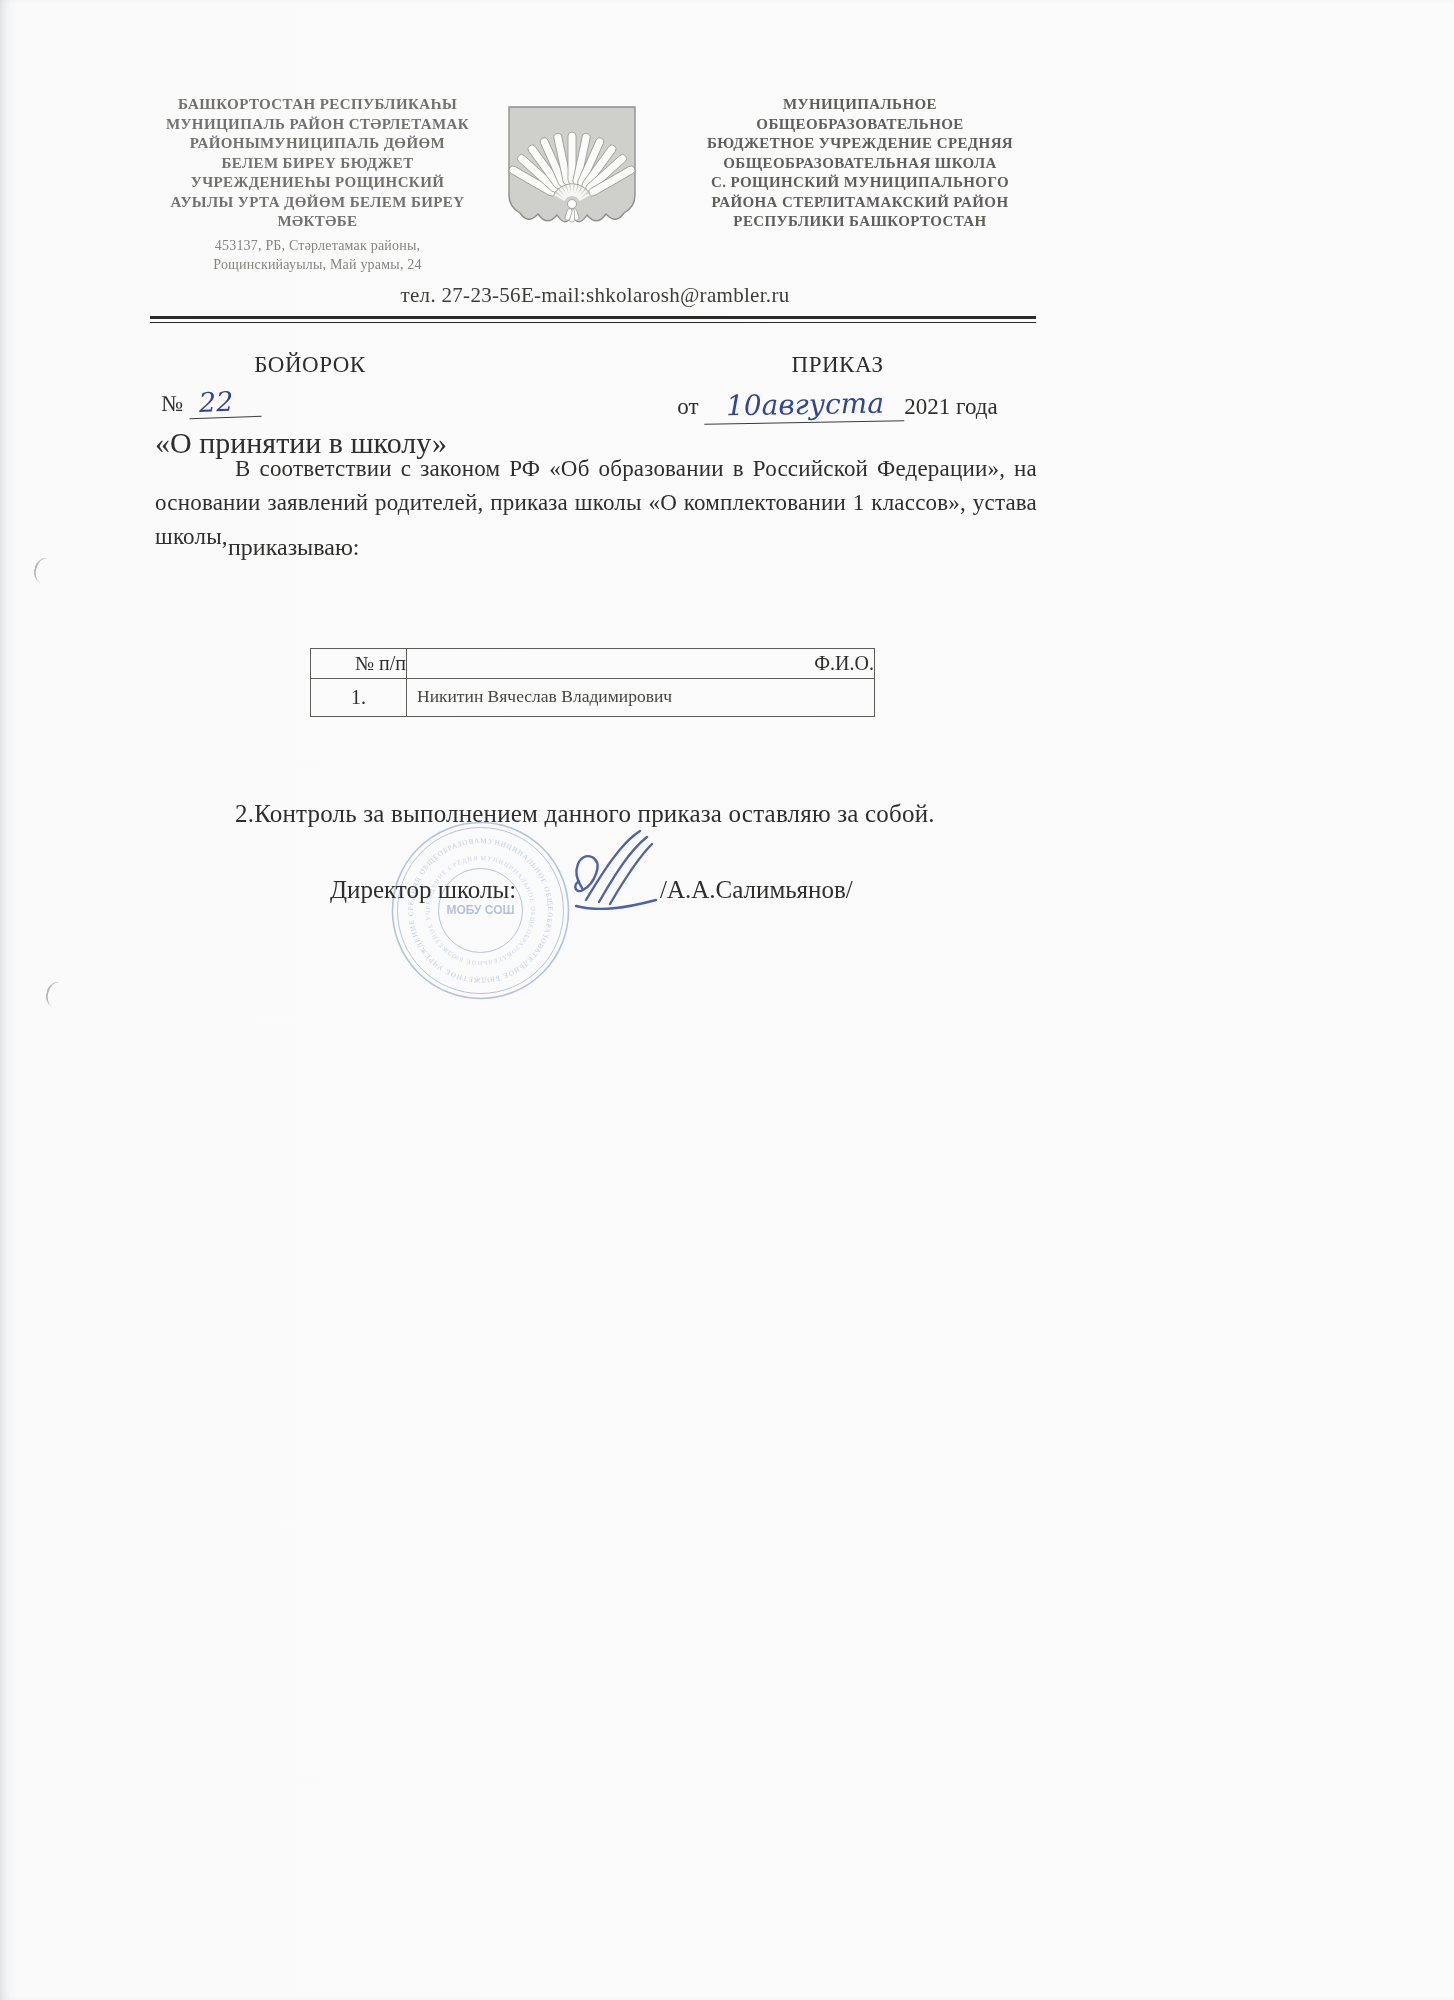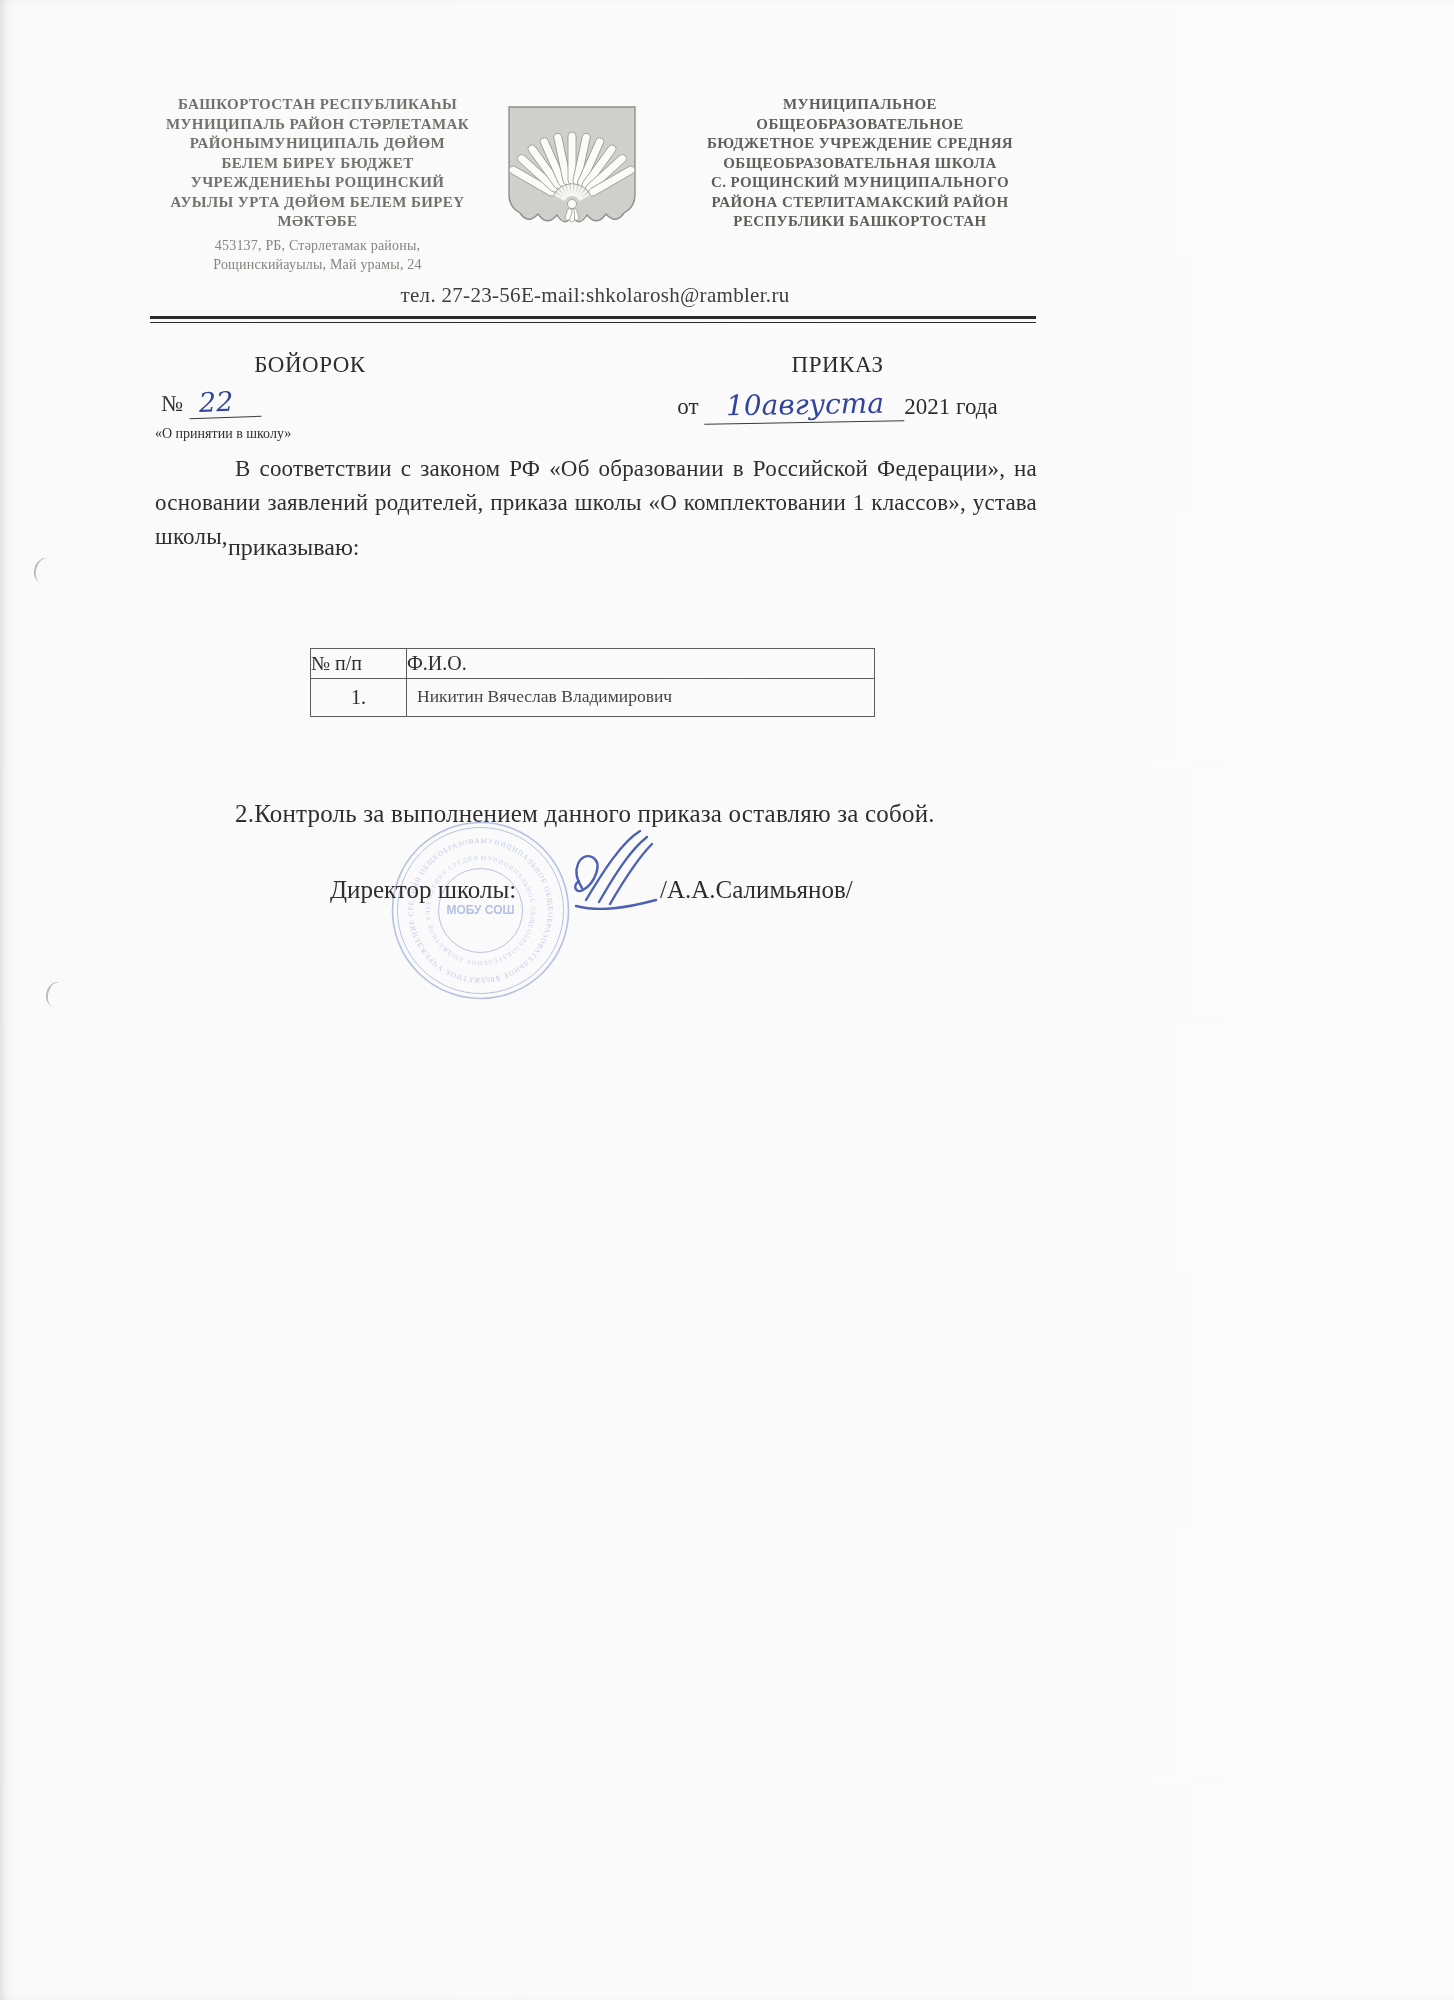--- a/index.html
+++ b/index.html
@@ -30,34 +30,34 @@
           border-top:3px solid #2b2b29; border-bottom:1.5px solid #2b2b29; }
 
   
   .order-head { position:absolute; top:352px; left:155px; width:885px; display:flex; justify-content:space-between; }
   .oh-left { width:310px; }
   .oh-right { width:405px; }
   .oh-title { font-size:23px; text-align:center; letter-spacing:.5px; }
   .num-line { margin-top:8px; font-size:23px; padding-left:6px; }
   .hand { font-family:"DejaVu Serif",serif; font-style:italic; color:#32449e; }
   .num-val { display:inline-block; min-width:72px; font-size:27px; border-bottom:1.5px solid #3a3a38; padding:0 8px 0 10px; transform:rotate(-2deg); }
-  .subject { margin-top:8px; font-size:14px; }
+  .subject { margin-top:8px; font-size:30px; }
   .date-line { margin-top:10px; font-size:23px; text-align:center; white-space:nowrap; }
   .date-hand { display:inline-block; min-width:200px; font-size:28px; border-bottom:1.5px solid #3a3a38; padding:0 4px 1px 6px; transform:rotate(-1deg); text-align:center; }
 
   
   .body-par { position:absolute; top:452px; left:155px; width:882px; font-size:23px; line-height:34px; text-align:justify; text-indent:80px; letter-spacing:.2px; }
   .prikaz { position:absolute; top:534px; left:228px; font-size:24px; }
   .item1 { position:absolute; top:585px; left:235px; font-size:25px; }
   .item2 { position:absolute; top:800px; left:235px; font-size:25px; letter-spacing:.2px; }
 
   
   .pupils { position:absolute; top:648px; left:310px; width:565px; border-collapse:collapse; }
   .pupils th, .pupils td { border:1.2px solid #5c5c58; font-weight:normal; }
-  .pupils th { font-size:20px; height:30px; text-align:left; }
+  .pupils th { font-size:20px; height:30px; text-align:right; }
   .pupils td.cell-num { width:96px; text-align:center; font-size:20px; height:38px; }
   .pupils td.cell-name { font-size:17.5px; color:#45453f; padding-left:10px; vertical-align:top; padding-top:7px; }
 
   
   .seal { position:absolute; top:818px; left:388px; width:185px; height:185px; z-index:1; opacity:.55; }
   .sig-label { position:absolute; top:876px; left:330px; font-size:25px; z-index:2; }
   .sig-name  { position:absolute; top:876px; left:660px; font-size:25px; z-index:2; }
   .sig-svg   { position:absolute; top:828px; left:552px; z-index:3; }
 
   

